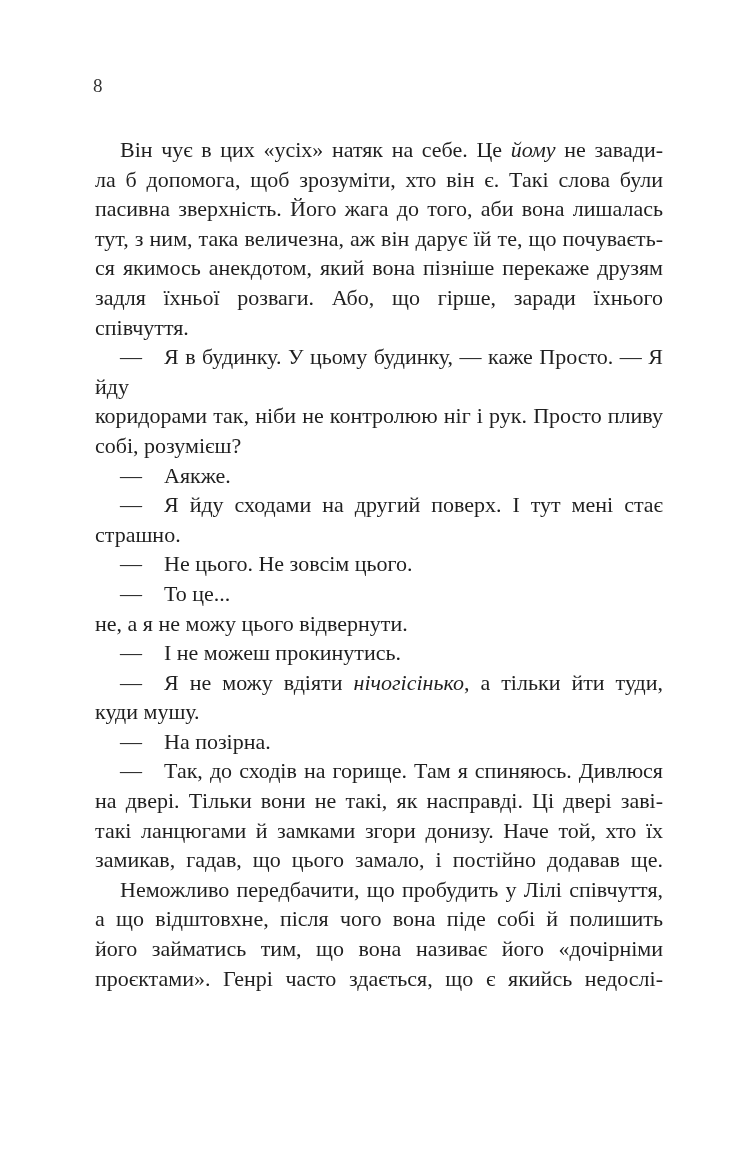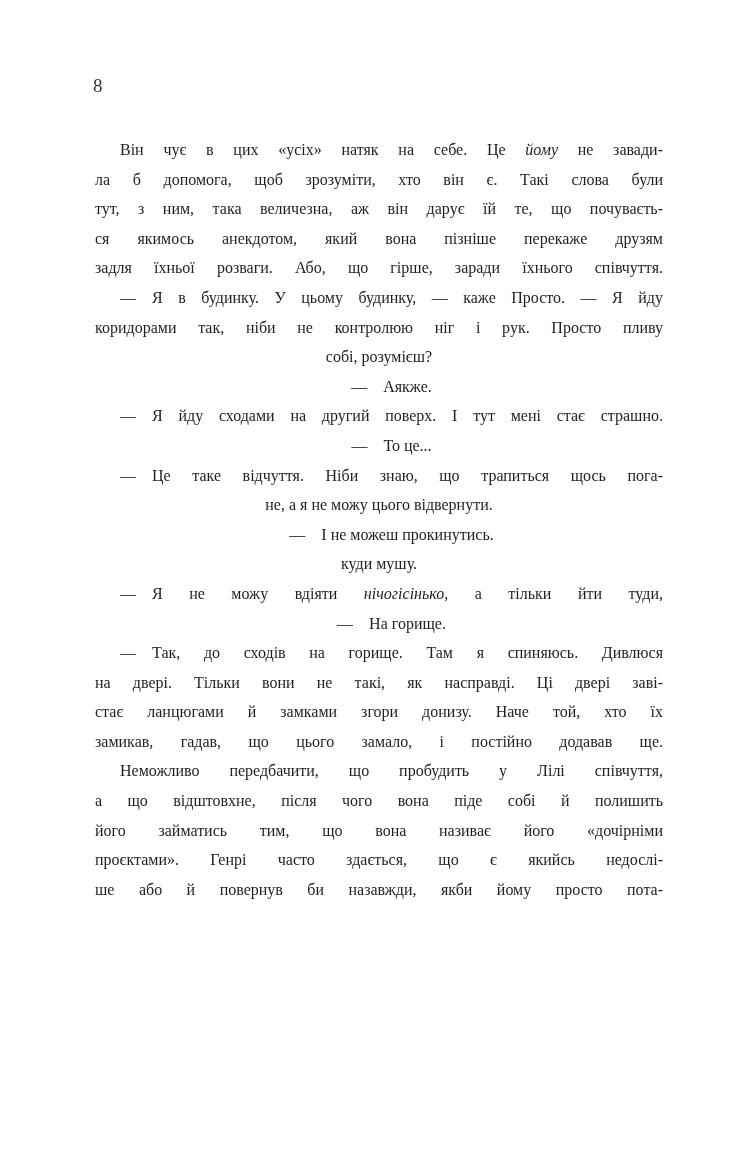--- a/index.html
+++ b/index.html
@@ -23,26 +23,26 @@
     font-size: 19px;
     line-height: 1;
     color: var(--pagenum, #343434);
     font-family: "Liberation Serif", "DejaVu Serif", serif;
   }
   .text-block {
     position: absolute;
     left: 95px;
     top: 135px;
     width: 568px;
-    font-size: 16px;
+    font-size: 22px;
     line-height: 29.6px;
     letter-spacing: 0;
   }
   .line {
-    text-align: center;
+    text-align: left;
     white-space: normal;
   }
   .line.full {
     text-align: justify;
     text-align-last: justify;
   }
   .line.indent {
     text-indent: 25px;
   }
   .line em {
@@ -50,38 +50,38 @@
   }
 </style>
 </head>
 <body>
 
 <div class="page" style="--bg: #ffffff; --text: #1f1f1f; --pagenum: #343434;">
   <div class="page-number">8</div>
   <div class="text-block">
       <div class="line indent full"><span>Він чує в цих «усіх» натяк на себе. Це </span><em>йому</em><span> не завади-</span></div>
       <div class="line full"><span>ла б допомога, щоб зрозуміти, хто він є. Такі слова були</span></div>
+      <div class="line full"><span>пасивна зверхність. Його жага до того, аби вона лишалась</span></div>
       <div class="line full"><span>тут, з ним, така величезна, аж він дарує їй те, що почуваєть-</span></div>
       <div class="line full"><span>ся якимось анекдотом, який вона пізніше перекаже друзям</span></div>
       <div class="line full"><span>задля їхньої розваги. Або, що гірше, заради їхнього співчуття.</span></div>
       <div class="line indent full"><span>— Я в будинку. У цьому будинку, — каже Просто. — Я йду</span></div>
       <div class="line full"><span>коридорами так, ніби не контролюю ніг і рук. Просто пливу</span></div>
       <div class="line"><span>собі, розумієш?</span></div>
       <div class="line indent"><span>— Аякже.</span></div>
       <div class="line indent full"><span>— Я йду сходами на другий поверх. І тут мені стає страшно.</span></div>
+      <div class="line indent"><span>— Не цього. Не зовсім цього.</span></div>
       <div class="line indent"><span>— То це...</span></div>
-      <div class="line indent full"><span>— Це таке відчуття. Ніби знаю, що трапиться щось пога-</span></div>
       <div class="line"><span>не, а я не можу цього відвернути.</span></div>
       <div class="line indent"><span>— І не можеш прокинутись.</span></div>
+      <div class="line indent full"><span>— Я не можу вдіяти </span><em>нічогісінько</em><span>, а тільки йти туди,</span></div>
       <div class="line"><span>куди мушу.</span></div>
-      <div class="line indent full"><span>— Я не можу вдіяти </span><em>нічогісінько</em><span>, а тільки йти туди,</span></div>
-      <div class="line indent"><span>— На горище.</span></div>
+      <div class="line indent"><span>— На позірна.</span></div>
       <div class="line indent full"><span>— Так, до сходів на горище. Там я спиняюсь. Дивлюся</span></div>
       <div class="line full"><span>на двері. Тільки вони не такі, як насправді. Ці двері заві-</span></div>
-      <div class="line full"><span>стає ланцюгами й замками згори донизу. Наче той, хто їх</span></div>
+      <div class="line full"><span>такі ланцюгами й замками згори донизу. Наче той, хто їх</span></div>
       <div class="line full"><span>замикав, гадав, що цього замало, і постійно додавав ще.</span></div>
       <div class="line indent full"><span>Неможливо передбачити, що пробудить у Лілі співчуття,</span></div>
       <div class="line full"><span>а що відштовхне, після чого вона піде собі й полишить</span></div>
       <div class="line full"><span>його займатись тим, що вона називає його «дочірніми</span></div>
       <div class="line full"><span>проєктами». Генрі часто здається, що є якийсь недослі-</span></div>
-      <div class="line full"><span>ше або й повернув би назавжди, якби йому просто пота-</span></div>
     </div>
 </div>
 
 </body></html>

